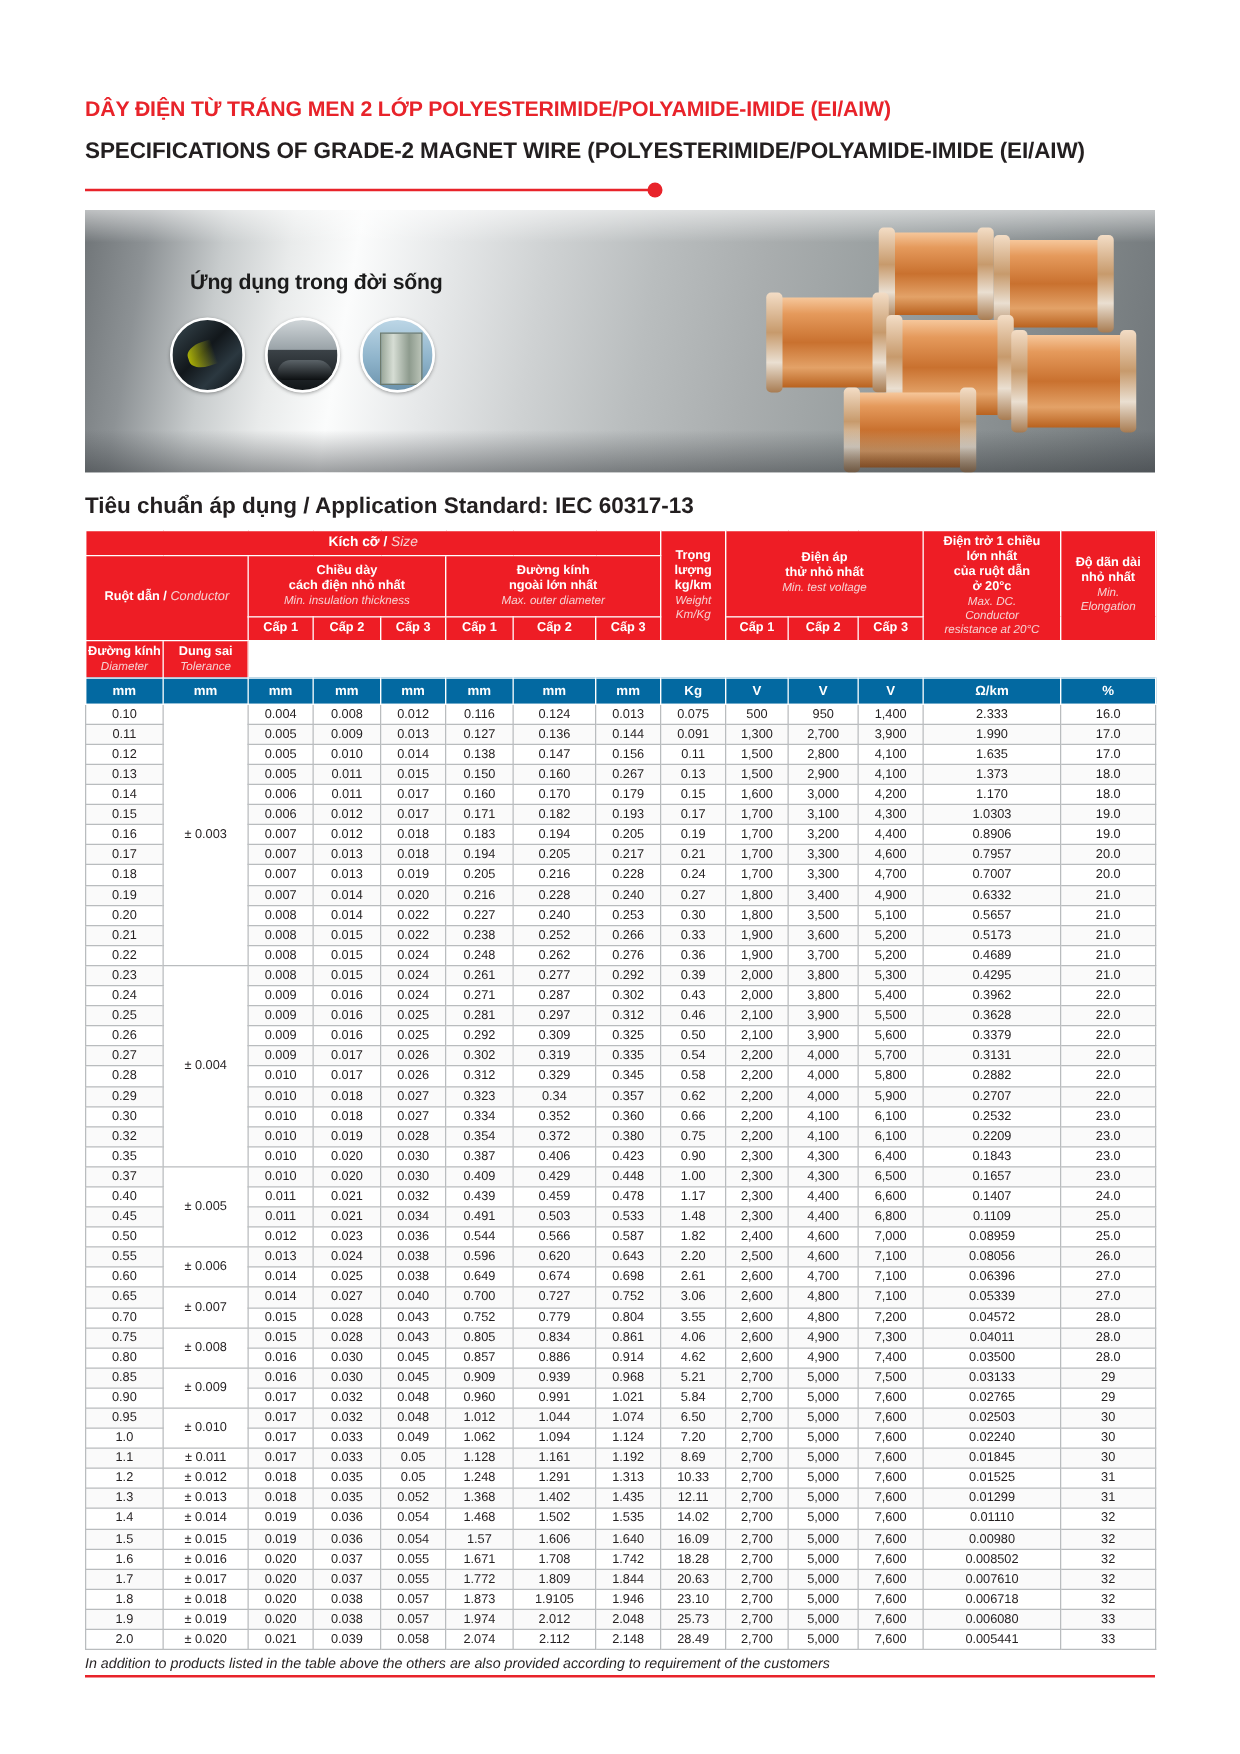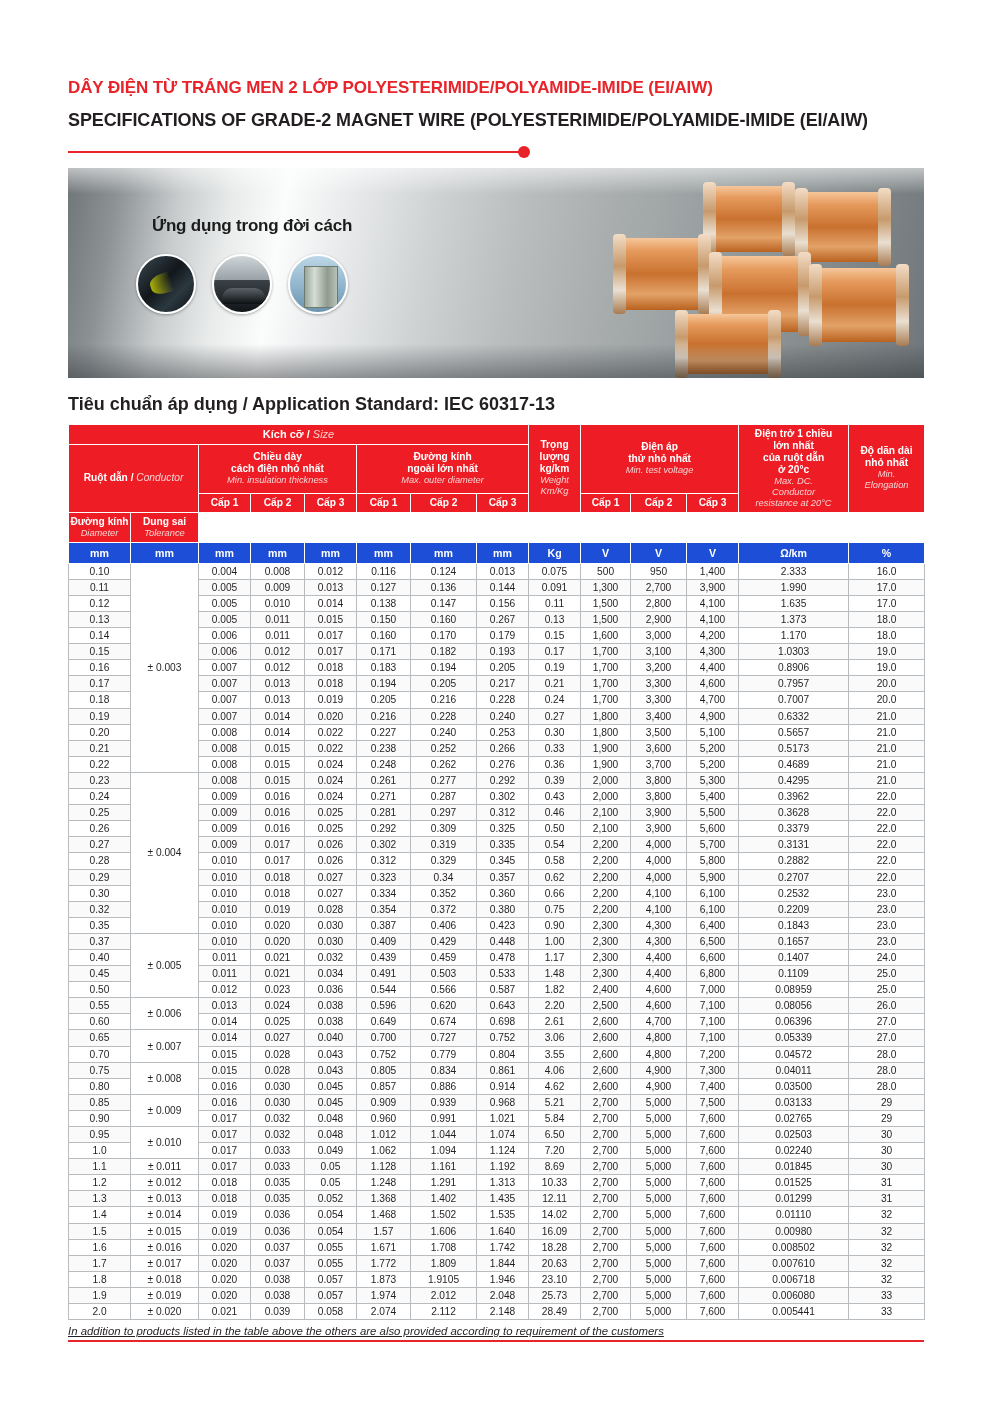--- a/index.html
+++ b/index.html
@@ -131,48 +131,48 @@
   }
   thead .red th .en {
     display: block; font-style: italic; font-weight: normal;
     color: #f6d2d2; font-size: 9.3px; line-height: 1.18;
   }
   thead .red th .inline-en {
     font-style: italic; font-weight: normal; color: #f6d2d2; margin-top: 14px;
   }
   thead th.grp-size { font-size: 11px; }
   thead th.unit {
-    background: #1d4ed8; color:#ffffff; font-weight: bold;
+    background: #0369a1; color:#ffffff; font-weight: bold;
     font-size: 10.6px; border-color: #ffffff; padding: 4px 0;
   }
   tbody td { height: 15.1px; line-height: 15.1px; color:#231f20; }
   tbody tr:nth-child(even) td { background:#fafafa; }
   tbody td.tol { background: #ffffff !important; }
 
   
   .foot { margin-top: 5px; width: 856px; }
   .foot .vn { font-size: 12.4px; font-weight: bold; color:#231f20; }
-  .foot .en { font-size: 11.4px; font-style: italic; color:#231f20; margin-top: 1px; text-decoration: underline; }
+  .foot .en { font-size: 11.4px; font-style: italic; color:#231f20; margin-top: 1px; }
   .foot-rule { margin-top: 3px; width: 856px; height: 2px; background:#e8232a; }
 </style>
 </head>
 <body>
 
 <div class="page">
 
   <h1 class="title-vn">DÂY ĐIỆN TỪ TRÁNG MEN 2 LỚP POLYESTERIMIDE/POLYAMIDE-IMIDE (EI/AIW)</h1>
   <h2 class="title-en">SPECIFICATIONS OF GRADE-2 MAGNET WIRE (POLYESTERIMIDE/POLYAMIDE-IMIDE (EI/AIW)</h2>
 
   <div class="rule-wrap">
     <div class="rule-line"></div>
     <div class="rule-dot"></div>
   </div>
 
   <div class="banner">
-    <div class="banner-caption">Ứng dụng trong đời cách</div>
+    <div class="banner-caption">Ứng dụng trong đời sống</div>
     <div class="app-icons">
       <div class="app-icon ic-motor"></div>
       <div class="app-icon ic-car"></div>
       <div class="app-icon ic-trafo"></div>
     </div>
     <div class="spools">
       <div class="spool" style="left:126px; top:10px; width:78px; height:66px;">
           <div class="body"></div>
           <div class="flange l"></div>
           <div class="flange r"></div>

